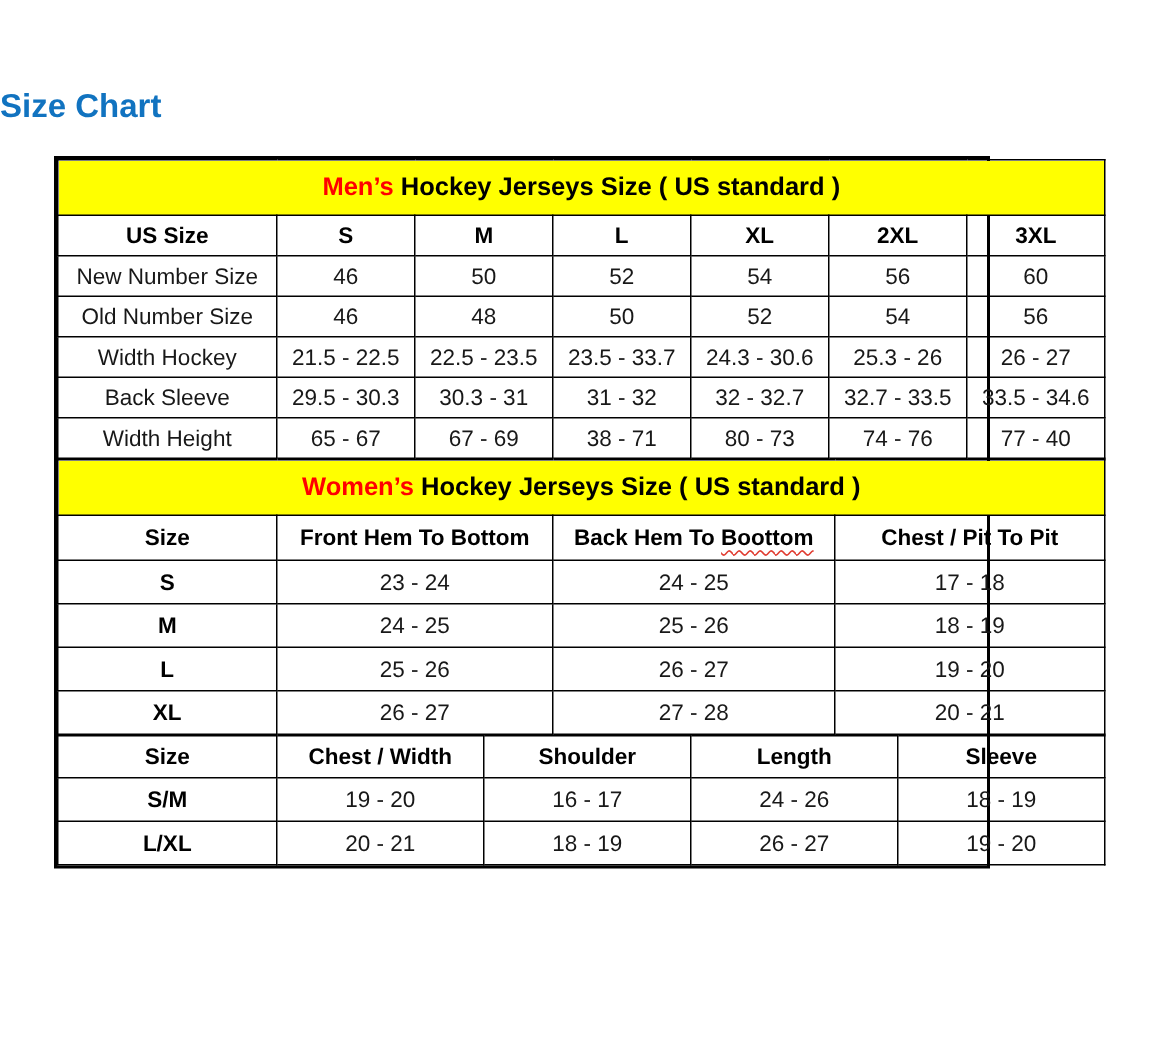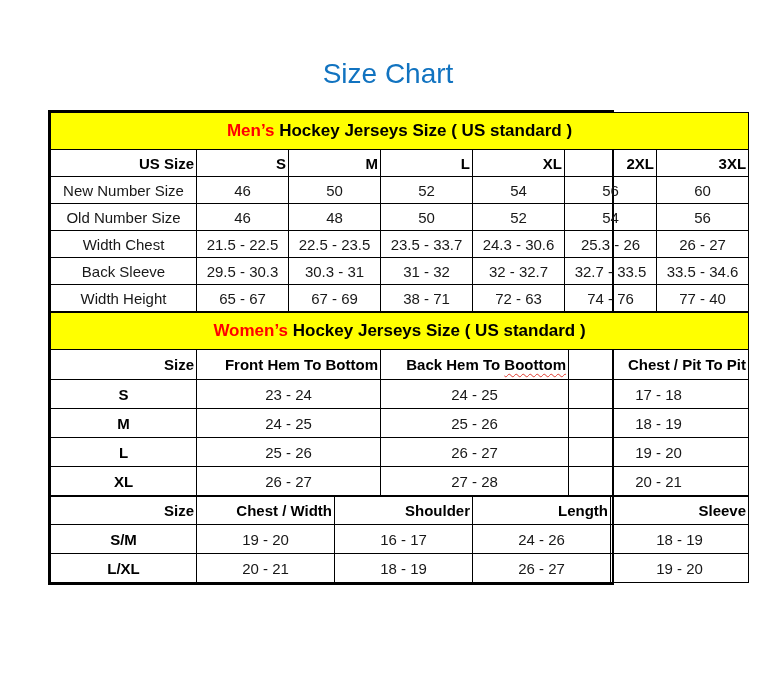--- a/index.html
+++ b/index.html
@@ -13,28 +13,28 @@
     margin: 0; padding: 0;
     width: 776px; height: 692px;
     background: #ffffff;
     font-family: "Liberation Sans", sans-serif;
     overflow: hidden;
   }
   .title {
     margin: 0;
     padding-top: 58px;
     padding-bottom: 20px;
-    text-align: center;
+    text-align: left;
     color: var(--title-blue);
-    font-size: 28px;
-    font-weight: normal;
+    font-size: 22px;
+    font-weight: bold;
   }
   .chart-wrap {
-    margin-left: 48px;
-    width: 566px;
+    margin-left: 36px;
+    width: 624px;
     border: 2px solid var(--border-black);
   }
   table {
     width: 100%;
     border-collapse: collapse;
     table-layout: fixed;
   }
   td, th {
     border: 1px solid var(--border-black);
     text-align: center;
@@ -46,21 +46,21 @@
     white-space: nowrap;
   }
   tr.band td {
     background: var(--band-yellow);
     font-weight: bold;
     font-size: 17px;
     height: 37px;
     color: #000;
   }
   tr.band .red { color: var(--accent-red); }
-  th { font-weight: bold; color: #000; text-align: right; }
+  th { font-weight: bold; color: #000; }
   .lbl-bold { font-weight: bold; color: #000; }
   #tbl-0 th, #tbl-0 td.cell, #tbl-0 td.lbl { height: 27px; }
   #tbl-1 th { height: 30px; }
   #tbl-1 td.cell, #tbl-1 td.lbl { height: 29px; }
   #tbl-2 th { height: 28px; }
   #tbl-2 td.cell, #tbl-2 td.lbl { height: 29px; }
   .squiggly {
     text-decoration-line: underline;
     text-decoration-style: wavy;
     text-decoration-color: #e03c31;
@@ -110,21 +110,21 @@
         <tr>
           <td class="lbl">Old Number Size</td>
           <td class="cell">46</td>
           <td class="cell">48</td>
           <td class="cell">50</td>
           <td class="cell">52</td>
           <td class="cell">54</td>
           <td class="cell">56</td>
         </tr>
         <tr>
-          <td class="lbl">Width Chest</td>
+          <td class="lbl">Width Hockey</td>
           <td class="cell">21.5 - 22.5</td>
           <td class="cell">22.5 - 23.5</td>
           <td class="cell">23.5 - 33.7</td>
           <td class="cell">24.3 - 30.6</td>
           <td class="cell">25.3 - 26</td>
           <td class="cell">26 - 27</td>
         </tr>
         <tr>
           <td class="lbl">Back Sleeve</td>
           <td class="cell">29.5 - 30.3</td>
@@ -132,21 +132,21 @@
           <td class="cell">31 - 32</td>
           <td class="cell">32 - 32.7</td>
           <td class="cell">32.7 - 33.5</td>
           <td class="cell">33.5 - 34.6</td>
         </tr>
         <tr>
           <td class="lbl">Width Height</td>
           <td class="cell">65 - 67</td>
           <td class="cell">67 - 69</td>
           <td class="cell">38 - 71</td>
-          <td class="cell">72 - 63</td>
+          <td class="cell">80 - 73</td>
           <td class="cell">74 - 76</td>
           <td class="cell">77 - 40</td>
         </tr>
       </tbody>
   </table>
 
   <table id="tbl-1">
     <colgroup>
       <col style="width:146px">
         <col style="width:184px">

